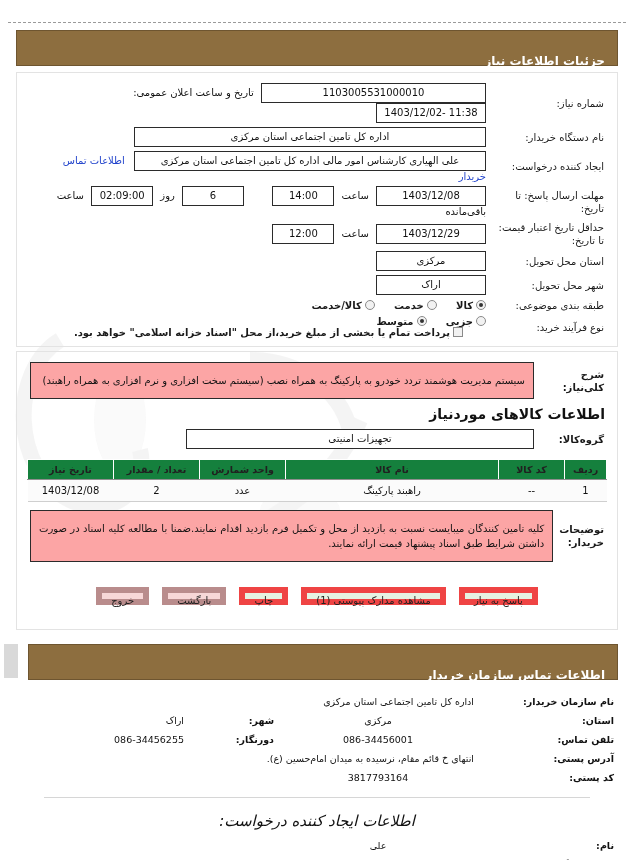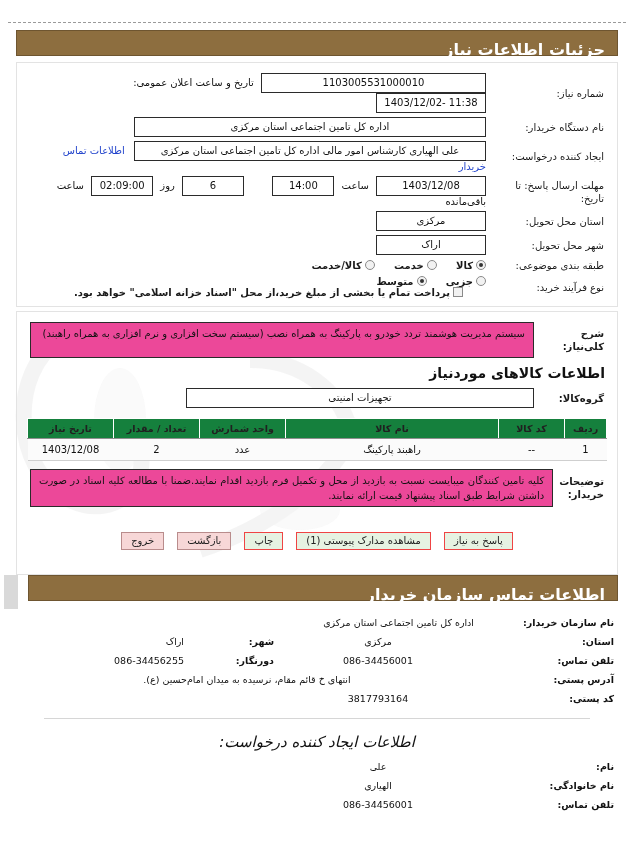--- a/index.html
+++ b/index.html
@@ -39,25 +39,25 @@
     position: absolute;
     left: 16px; top: 30px;
     width: 602px; height: 800px;
     z-index: 2;
   }
 
   
   .bar {
     background: #8d6e3f;
     color: #ffffff;
-    font-size: 16px;
+    font-size: 12px;
     font-weight: bold;
-    height: 26px;
+    height: 18px;
     line-height: 26px;
-    padding: 6px 12px;
+    padding: 17px 12px;
     text-align: right;
     border: 1px solid #6e5530;
     position: relative;
   }
 
   
   .panel {
     border: 1px solid #e3e3e3;
     background: transparent;
     position: relative;
@@ -129,24 +129,24 @@
     border: 1px solid #8a8a8a;
     background: #f2f2f2;
     vertical-align: -1px;
     margin-left: 3px;
   }
   .radio-item { margin-left: 16px; display: inline-block; font-weight: bold; }
 
   
   .desc-box {
     border: 1px solid #2b2b2b;
-    background: #ec4899;
+    background: #fca5a5;
     font-size: 10px;
     line-height: 15px;
-    padding: 3px 8px;
+    padding: 10px 8px;
     text-align: justify;
     color: #111;
     min-height: 36px;
   }
   .section-title { font-size: 14px; font-weight: bold; padding: 5px 2px; color: #111; }
   .bold-lbl { font-weight: bold; font-size: 10.5px; }
 
   
   table.goods { width: 100%; border-collapse: collapse; font-size: 10px; }
   table.goods th {
@@ -172,21 +172,21 @@
 
   
   .btn-row { text-align: center; padding: 9px 0 4px; }
   .btn {
     display: inline-block;
     font-size: 10px;
     height: 18px;
     line-height: 16px;
     padding: 0 9px;
     margin: 14px 4px;
-    border: 1px solid #ef4444;
+    border: 6px solid #ef4444;
     background: #e6f2e2;
     color: #222;
     cursor: pointer;
     vertical-align: middle;
     white-space: nowrap;
   }
   .btn.red {
     background: #f7d7d7;
     border-color: #b98c8c;
   }
@@ -260,20 +260,28 @@
           <span class="inline-lbl">ساعت</span>
           <span class="fld w-time">14:00</span>
           <span style="display:inline-block;width:22px;"></span>
           <span class="fld w-small" style="width:62px;">6</span>
           <span class="inline-lbl">روز</span>
           <span class="fld w-time">02:09:00</span>
           <span class="inline-lbl">ساعت باقی‌مانده</span>
         </td>
       </tr>
 
+      <tr>
+        <td class="lbl">حداقل تاریخ اعتبار قیمت: تا تاریخ:</td>
+        <td>
+          <span class="fld w-date">1403/12/29</span>
+          <span class="inline-lbl">ساعت</span>
+          <span class="fld w-time">12:00</span>
+        </td>
+      </tr>
 
       <tr>
         <td class="lbl">استان محل تحویل:</td>
         <td><span class="fld w-date" style="width:110px;">مرکزی</span></td>
       </tr>
 
       <tr>
         <td class="lbl">شهر محل تحویل:</td>
         <td><span class="fld w-date" style="width:110px;">اراک</span></td>
       </tr>
@@ -372,21 +380,21 @@
 
     <div class="btn-row">
       <span class="btn">پاسخ به نیاز</span>
       <span class="btn">مشاهده مدارک پیوستی (1)</span>
       <span class="btn">چاپ</span>
       <span class="btn red">بازگشت</span>
       <span class="btn red">خروج</span>
     </div>
   </div>
 
-  <div style="position:relative; ">
+  <div style="position:relative; margin-top:14px;">
     <div class="bar" style="width:590px; margin-right:0;">
       <span>اطلاعات تماس سازمان خریدار</span>
     </div>
     <div style="position:absolute; left:-12px; top:0; width:14px; height:34px; background:#d9d9d9;"></div>
   </div>
 
   <div class="contact">
     <table class="contact-tbl">
       <tbody>
           <tr>
@@ -402,21 +410,21 @@
         <td class="ct-val">اراک</td>
       </tr>
       <tr>
         <td class="ct-lbl">تلفن تماس:</td>
         <td class="ct-val" style="text-align:center;">086-34456001</td>
         <td class="ct-lbl">دورنگار:</td>
         <td class="ct-val">086-34456255</td>
       </tr>
       <tr>
         <td class="ct-lbl">آدرس پستی:</td>
-        <td class="ct-val" colspan="3" style="text-align:center;">انتهای خ قائم مقام، نرسیده به میدان امام‌حسین (ع).</td>
+        <td class="ct-val" colspan="3" style="text-align:right;">انتهای خ قائم مقام، نرسیده به میدان امام‌حسین (ع).</td>
       </tr>
       <tr>
         <td class="ct-lbl">کد پستی:</td>
         <td class="ct-val" style="text-align:center;">3817793164</td>
         <td></td>
             <td></td>
       </tr>
     </tbody>
       </table>
 

